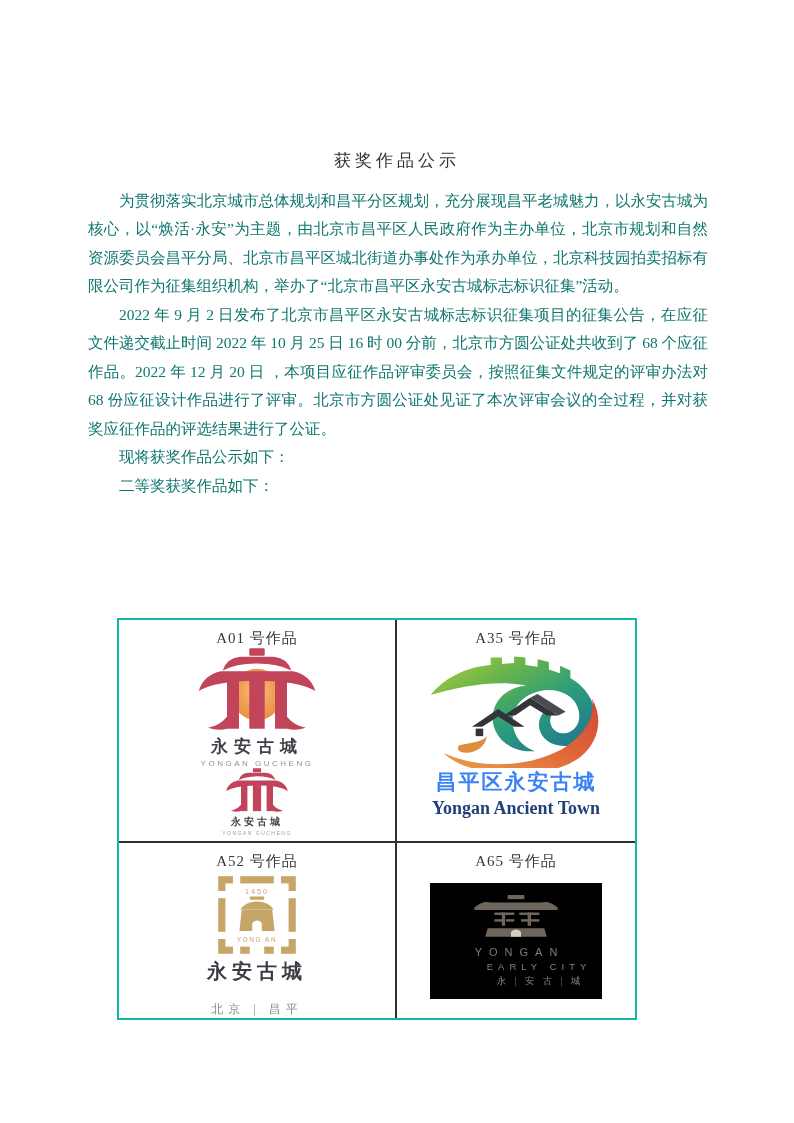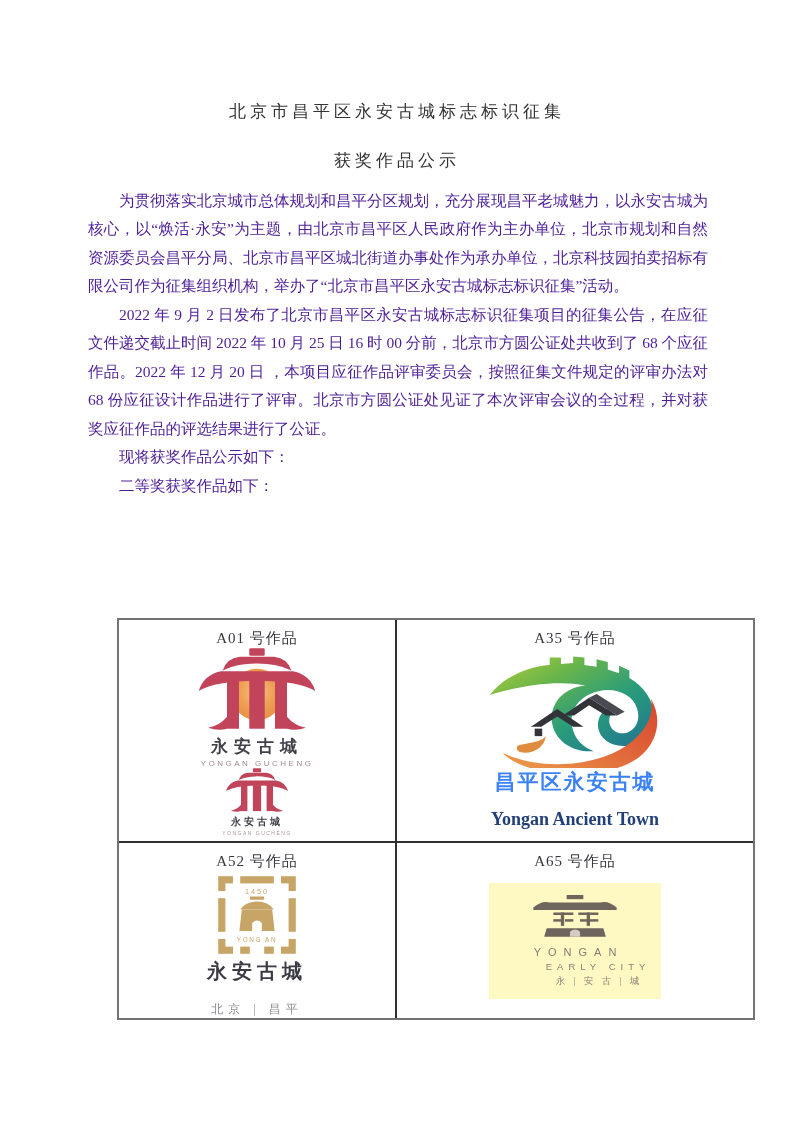--- a/index.html
+++ b/index.html
@@ -11,63 +11,62 @@
     position:absolute;top:100px;left:0;width:100%;text-align:center;
     font-size:17px;letter-spacing:4px;font-weight:normal;color:#333;margin:0;
   }
   .doc-subtitle{
     position:absolute;top:149px;left:0;width:100%;text-align:center;
     font-size:17px;letter-spacing:4px;font-weight:normal;color:#333;margin:0;
   }
   .doc-body{position:absolute;left:88px;top:187px;width:620px;}
   .para{
     margin:0;font-size:15.5px;line-height:28.45px;text-align:justify;
-    text-indent:2em;color:#4c1d95;
+    text-indent:2em;color:#0f766e;
   }
   .works-table{
-    position:absolute;left:117px;top:618px;width:638px;height:402px;
-    border:2px solid #737373;display:grid;
+    position:absolute;left:117px;top:618px;width:520px;height:402px;
+    border:2px solid #14b8a6;display:grid;
     grid-template-columns:278px 1fr;grid-template-rows:223px 1fr;
     background:#fff;box-sizing:border-box;
   }
   .work-cell{position:relative;box-sizing:border-box;overflow:hidden;
     display:flex;flex-direction:column;align-items:center;}
   .cell-r{border-right:2px solid #2f2f2f;}
   .cell-b{border-bottom:2px solid #2f2f2f;}
   .work-label{
     margin-top:9px;font-size:15px;color:#38383f;letter-spacing:1px;text-align:center;
   }
   
   .a01-cn{font-size:17px;font-weight:bold;letter-spacing:6px;color:#3f3f48;margin-top:1px;}
   .a01-en{font-size:8px;letter-spacing:2.5px;color:#a08b90;font-family:"Liberation Sans",sans-serif;margin-top:1px;}
   .a01-cn-sm{font-size:10px;font-weight:bold;letter-spacing:3px;color:#3f3f48;margin-top:1px;}
   .a01-en-sm{font-size:5px;letter-spacing:1.5px;color:#b09598;font-family:"Liberation Sans",sans-serif;margin-top:1px;}
   
   .a35-cn{font-size:21px;font-weight:bold;letter-spacing:2px;color:#3b82f6;margin-top:0px;}
-  .a35-en{font-size:18px;font-weight:bold;color:#223f78;margin-top:13px;}
+  .a35-en{font-size:18px;font-weight:bold;color:#223f78;margin-top:2px;}
   
   .a52-cn{font-size:20px;font-weight:bold;letter-spacing:5px;color:#3b3b44;margin-top:3px;}
   .a52-sub{font-size:12px;letter-spacing:5px;color:#8b8b92;margin-top:16px;}
   .a52-svg-text{font-family:"Liberation Sans",sans-serif;}
   
   .a65-card{
-    margin-top:12px;width:172px;height:116px;background:#fef9c3;
+    margin-top:12px;width:172px;height:116px;background:#000000;
     display:flex;flex-direction:column;align-items:center;justify-content:center;
   }
   .a65-en1{font-size:11px;letter-spacing:7px;color:#857c72;font-family:"Liberation Sans",sans-serif;margin-top:6px;text-indent:7px;}
   .a65-en2{font-size:9.5px;letter-spacing:5px;color:#8a8177;font-family:"Liberation Sans",sans-serif;margin-top:3px;text-indent:5px;margin-left:41px;}
   .a65-cn{font-size:9.5px;letter-spacing:3px;color:#8a8177;margin-top:3px;margin-left:48px;}
   svg{display:block;}
 </style>
 </head>
 <body>
 
 <div class="page">
 
-  <h1 class="doc-title">北京市昌平区永安古城标志标识征集</h1>
   <h2 class="doc-subtitle">获奖作品公示</h2>
 
   <div class="doc-body">
     <p class="para">为贯彻落实北京城市总体规划和昌平分区规划，充分展现昌平老城魅力，以永安古城为核心，以“焕活·永安”为主题，由北京市昌平区人民政府作为主办单位，北京市规划和自然资源委员会昌平分局、北京市昌平区城北街道办事处作为承办单位，北京科技园拍卖招标有限公司作为征集组织机构，举办了“北京市昌平区永安古城标志标识征集”活动。</p>
     <p class="para">2022 年 9 月 2 日发布了北京市昌平区永安古城标志标识征集项目的征集公告，在应征文件递交截止时间 2022 年 10 月 25 日 16 时 00 分前，北京市方圆公证处共收到了 68 个应征作品。2022 年 12 月 20 日 ，本项目应征作品评审委员会，按照征集文件规定的评审办法对 68 份应征设计作品进行了评审。北京市方圆公证处见证了本次评审会议的全过程，并对获奖应征作品的评选结果进行了公证。</p>
     <p class="para">现将获奖作品公示如下：</p>
     <p class="para">二等奖获奖作品如下：</p>
   </div>
 
   <div class="works-table">

